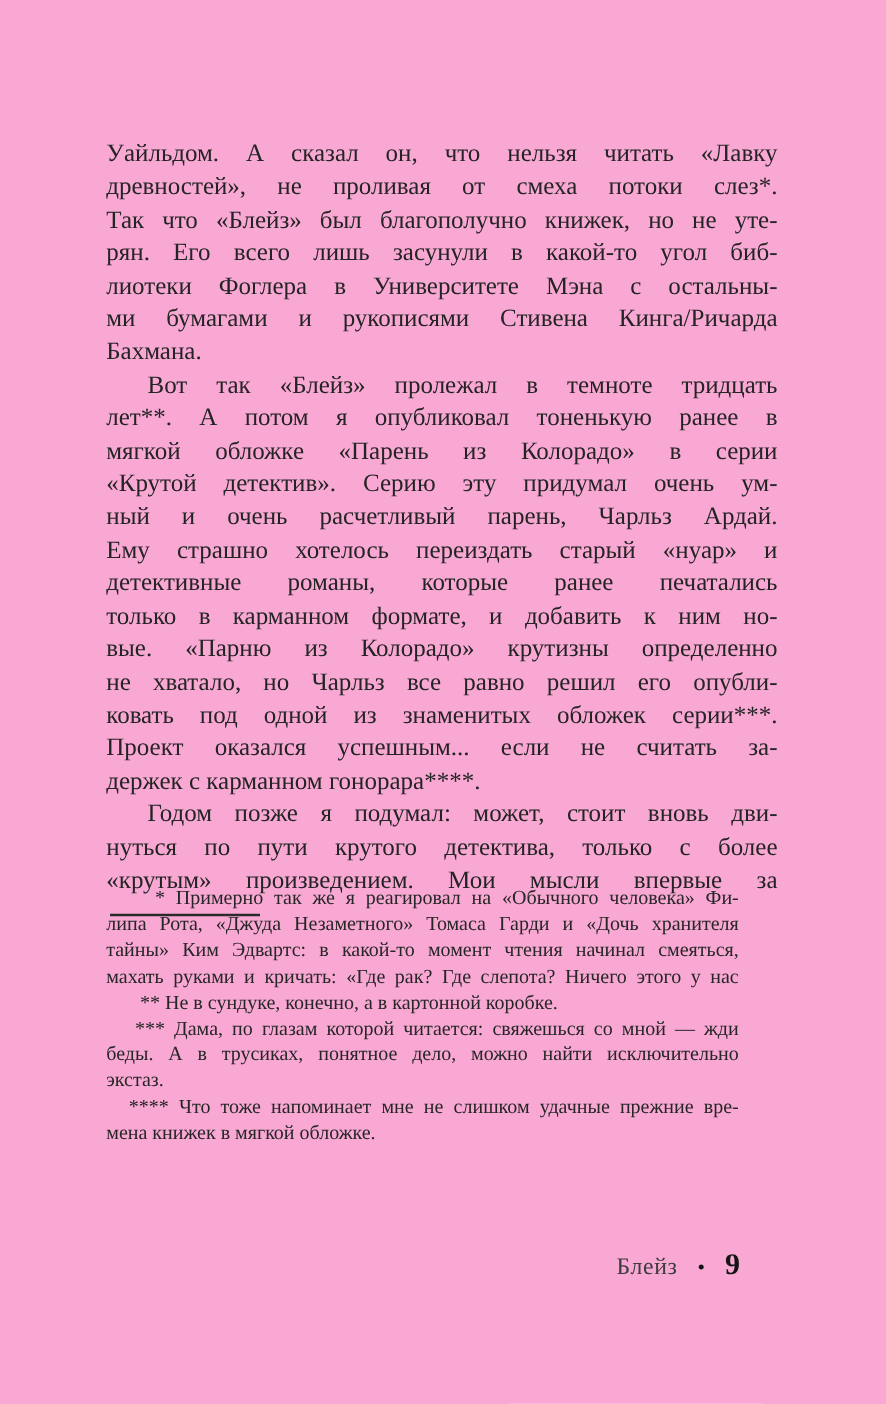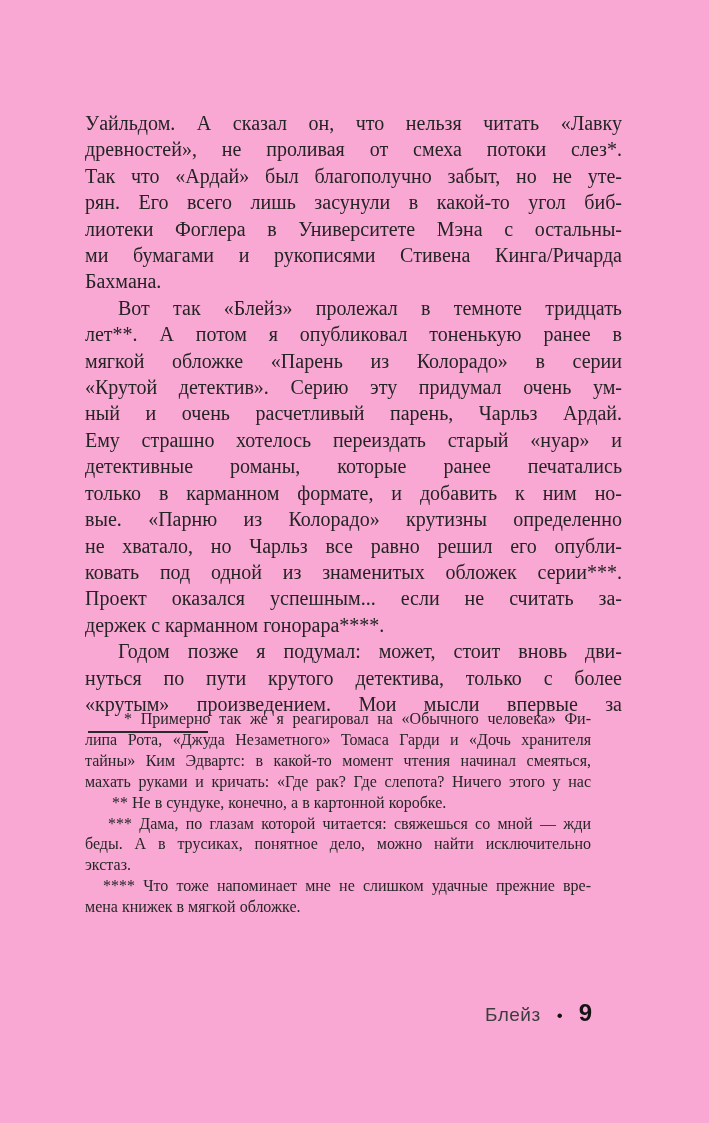--- a/index.html
+++ b/index.html
@@ -48,21 +48,21 @@
   .footnote.fn1 .first-indent { padding-left: 27px; }
   .footnote.fn2 .first-indent { padding-left: 23px; }
   .footnote.fn3 .first-indent { padding-left: 18px; }
   .footer {
     position: absolute;
     top: 999px;
     right: 117px;
     display: flex;
     align-items: baseline;
     gap: 16px;
-    font-family: Liberation Sans, sans-serif;
+    font-family: Liberation Serif, serif;
     margin-left: 12px;
   }
   .footer .book-title {
     font-size: 19px;
     color: #3d3d3d;
     letter-spacing: 0.5px;
   }
   .footer .dot {
     font-size: 17px;
     color: #111111;
@@ -75,21 +75,21 @@
 </style>
 </head>
 <body>
 
 <div class="page">
 
   <div class="body-text">
       <div>
         <div class="line">Уайльдом. А сказал он, что нельзя читать «Лавку</div>
         <div class="line">древностей», не проливая от смеха потоки слез*.</div>
-        <div class="line">Так что «Ардай» был благополучно забыт, но не уте-</div>
+        <div class="line">Так что «Блейз» был благополучно книжек, но не уте-</div>
         <div class="line">рян. Его всего лишь засунули в какой-то угол биб-</div>
         <div class="line">лиотеки Фоглера в Университете Мэна с остальны-</div>
         <div class="line">ми бумагами и рукописями Стивена Кинга/Ричарда</div>
         <div class="line last">Бахмана.</div>
       </div>
       <div>
         <div class="line first-indent">Вот так «Блейз» пролежал в темноте тридцать</div>
         <div class="line">лет**. А потом я опубликовал тоненькую ранее в</div>
         <div class="line">мягкой обложке «Парень из Колорадо» в серии</div>
         <div class="line">«Крутой детектив». Серию эту придумал очень ум-</div>

